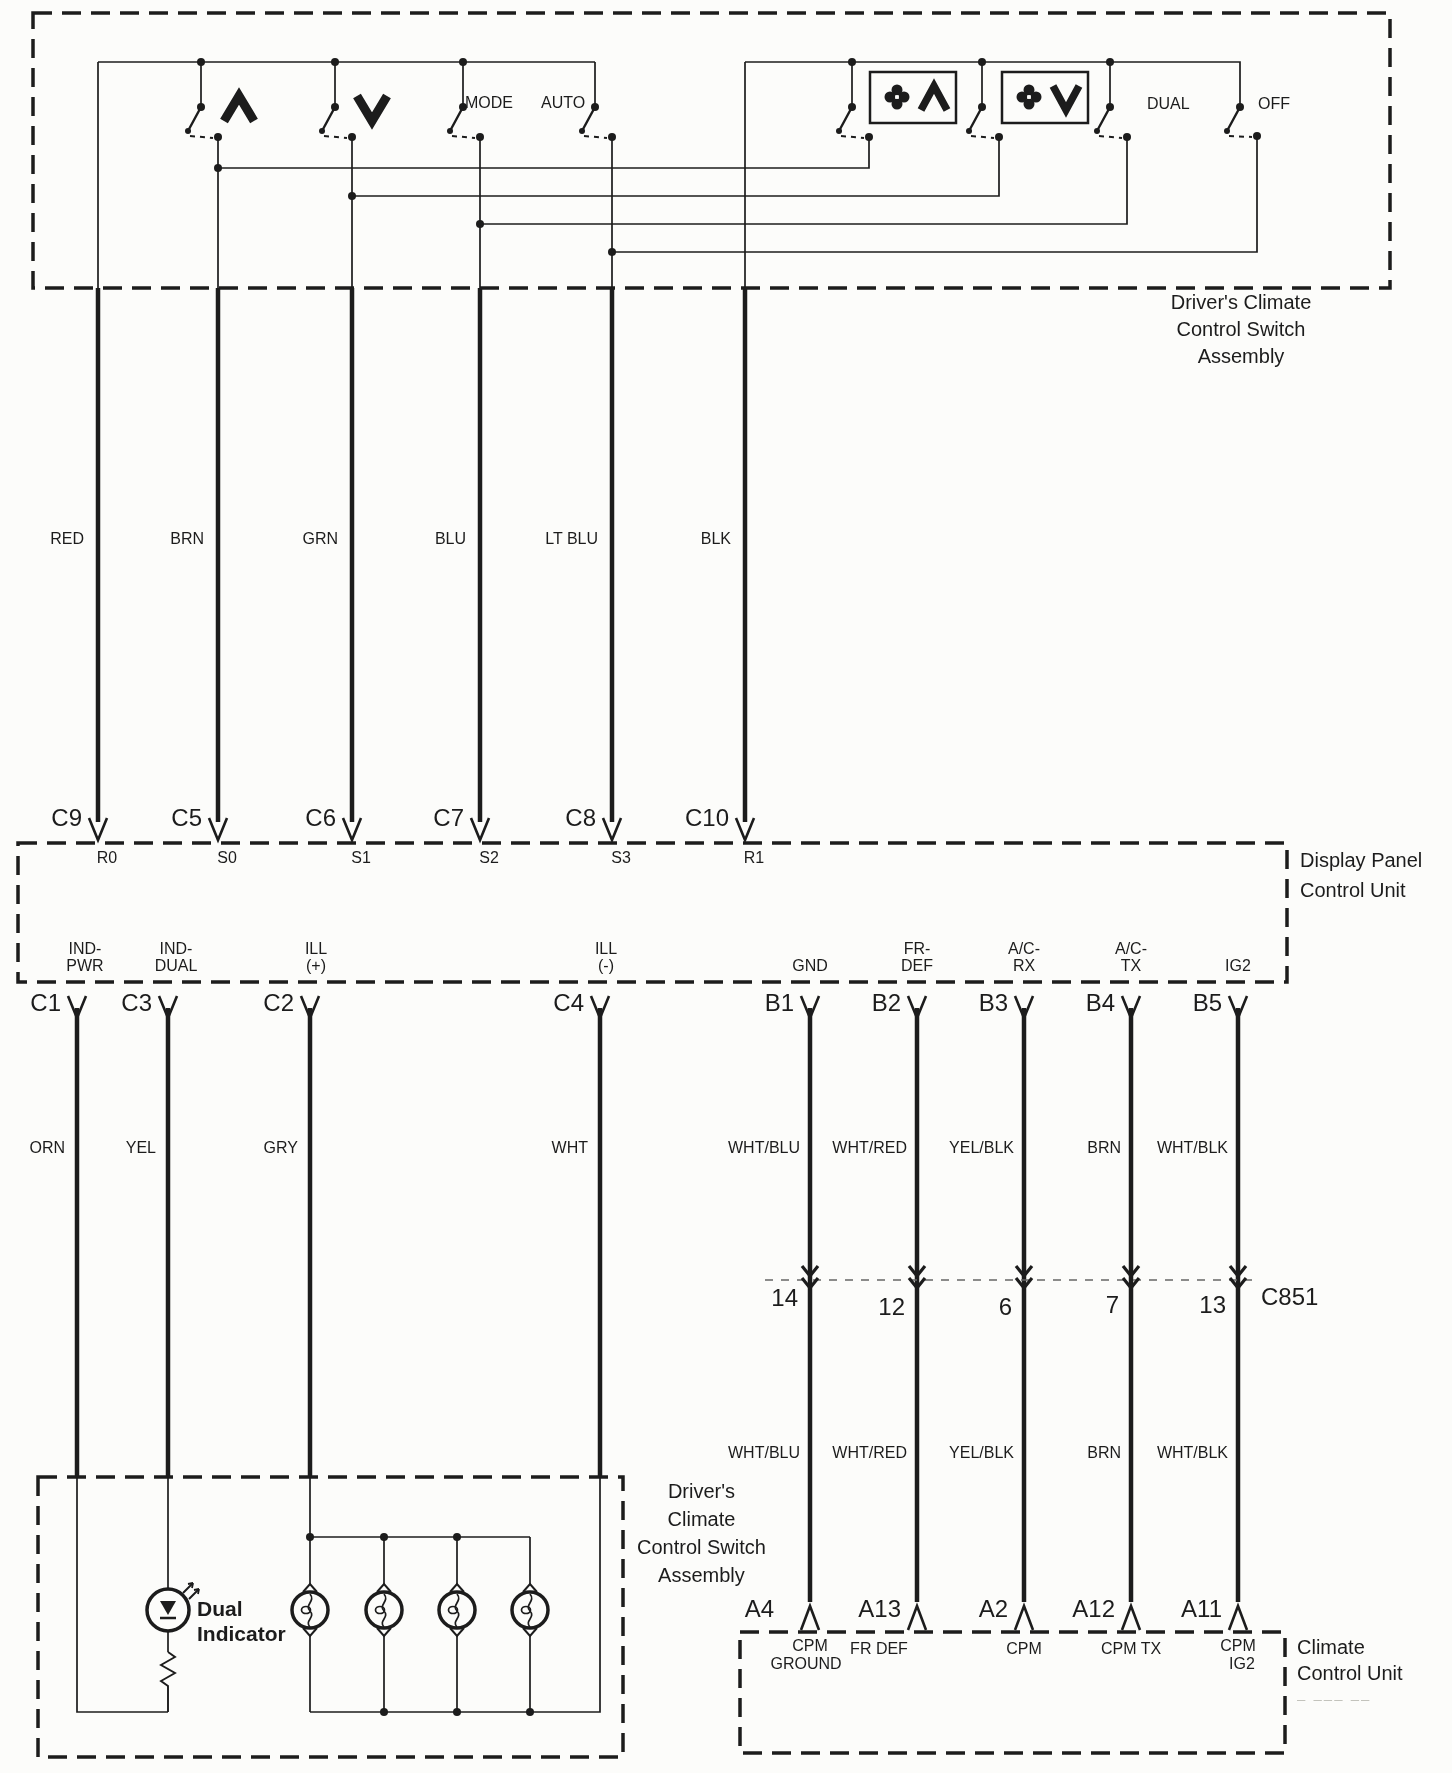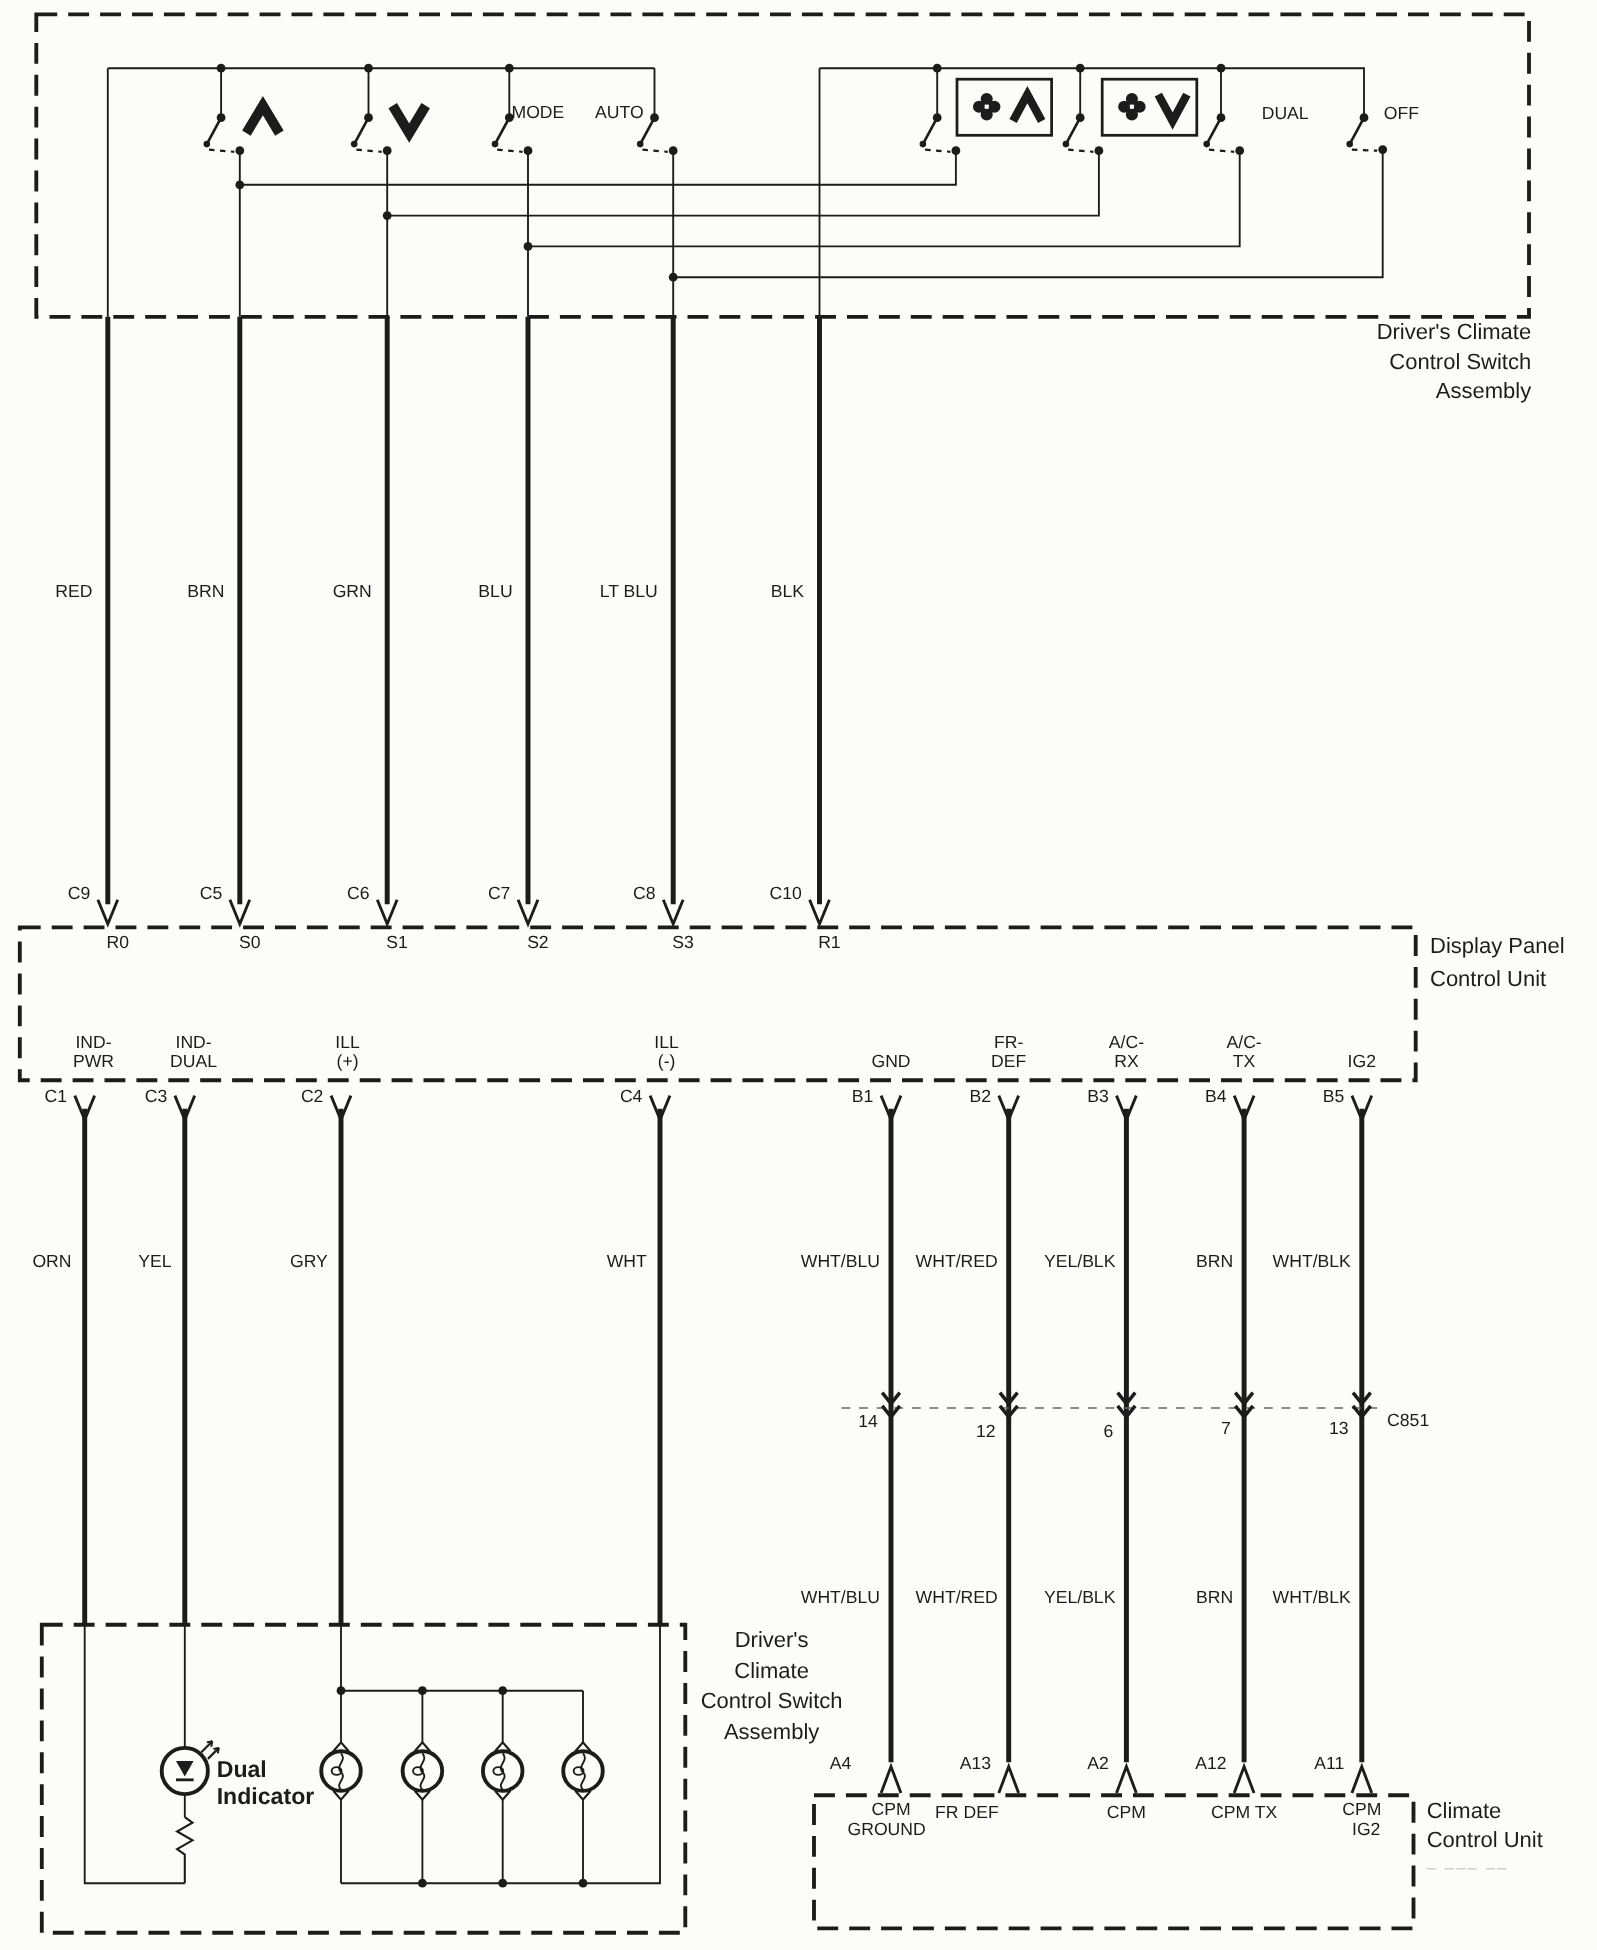--- a/index.html
+++ b/index.html
@@ -1,24 +1,24 @@
 <!DOCTYPE html>
 <html><head>
 <meta charset="utf-8">
 <style>
   html,body{margin:0;padding:0;background:#e8e8e4;}
   #page{position:relative;width:1452px;height:1773px;background:#fcfcfa;
         font-family:"Liberation Sans",sans-serif;color:#1c1c1c;overflow:hidden;}
   #wires{position:absolute;left:0;top:0;}
   .lbl{position:absolute;white-space:nowrap;line-height:1.05;color:#1c1c1c;}
   .sz16{font-size:16px;}
-  .sz20{font-size:16px;}
+  .sz20{font-size:24px;}
   .ra{transform:translateX(-100%);}
   .ca{transform:translateX(-50%);text-align:right;}
-  .tr{text-align:right;}
+  .tr{text-align:center;}
   .title{font-size:20px;}
   .lh27 div{line-height:27px;}
   .lh26 div{line-height:26px;}
   .lh28 div{line-height:28px;text-align:center;}
   .lh30 div{line-height:30px;}
   .bold{font-weight:700;font-size:21px;line-height:25px;}
   .faded{color:#c3c3bc;font-size:15px;letter-spacing:2px;}
 </style>
 </head>
 <body>

